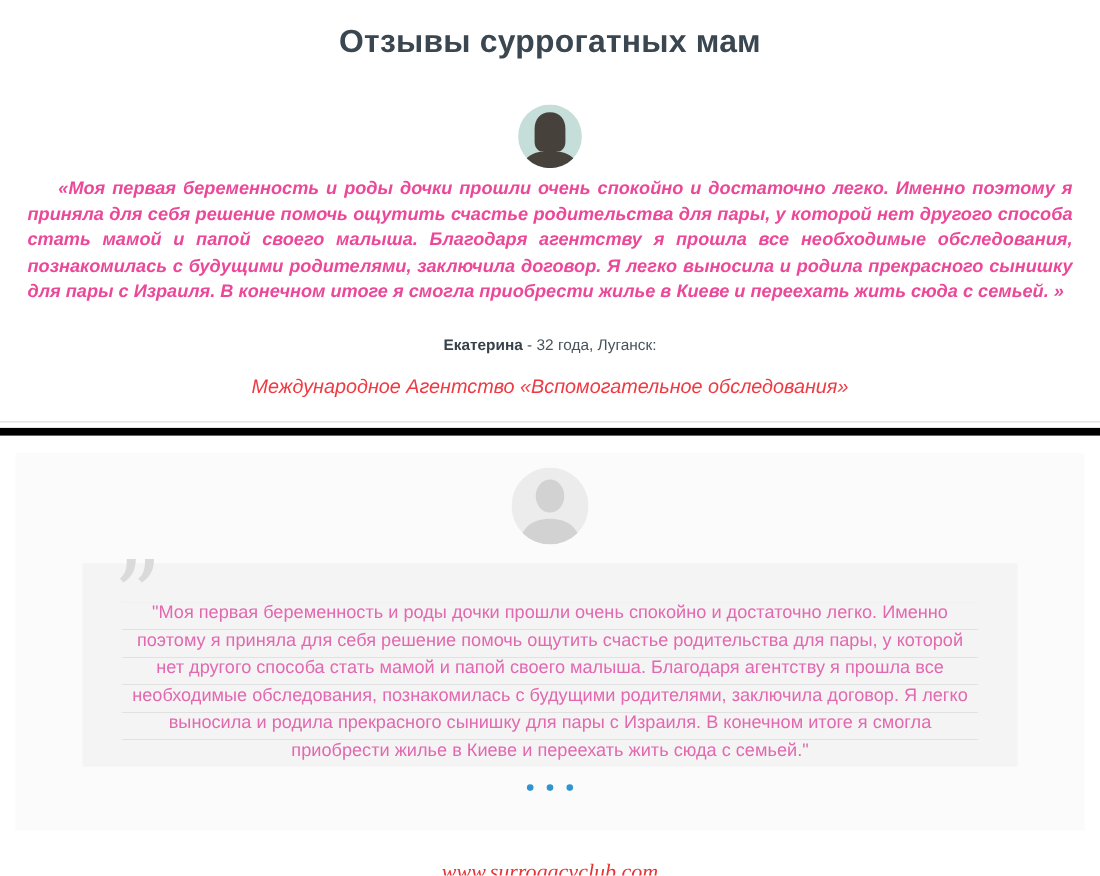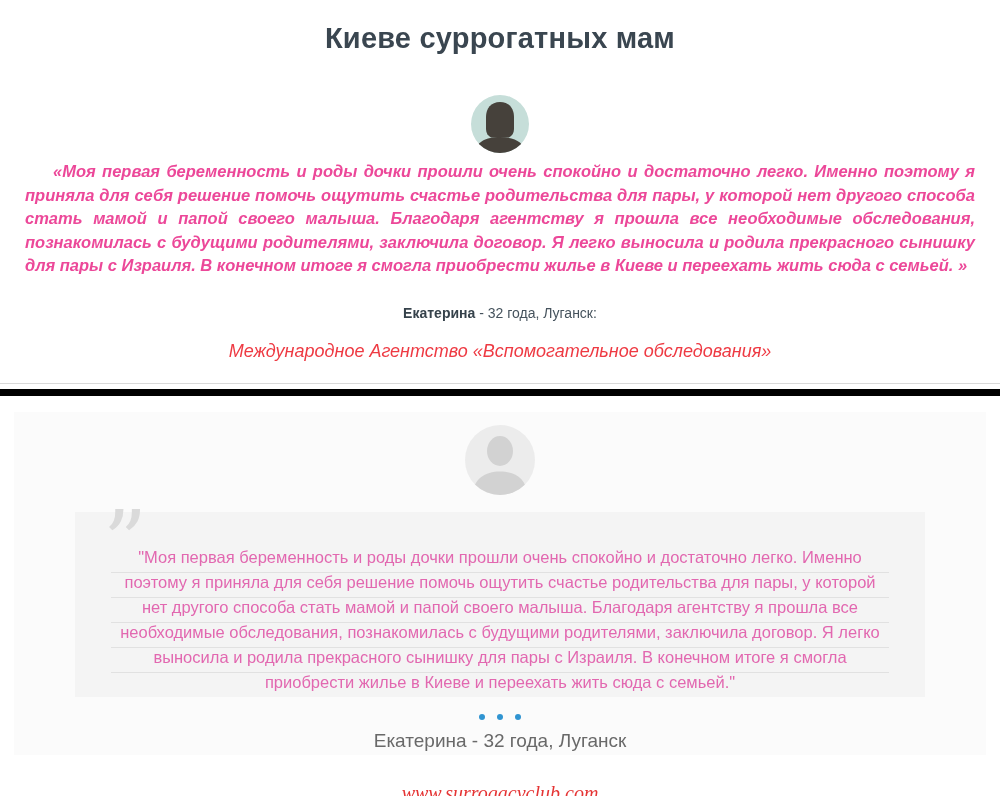--- a/index.html
+++ b/index.html
@@ -78,21 +78,21 @@
   .site-line {
     margin-top: 27px; text-align: center;
     font-family: "Liberation Serif", serif;
     font-style: italic; font-size: 20px;
   }
   .site-line a { color: #e53535; text-decoration: none; }
 </style>
 </head>
 <body>
 
-<h1 class="page-title">Киеве суррогатных мам</h1>
+<h1 class="page-title">Отзывы суррогатных мам</h1>
 
 <svg class="avatar-top" viewBox="0 0 58 58" aria-hidden="true">
   <defs>
       <clipPath id="clipTop">
         <circle cx="29" cy="29" r="29"></circle>
       </clipPath>
     </defs>
   <circle cx="29" cy="29" r="29" fill="#c6ded9"></circle>
   <g clip-path="url(#clipTop)" fill="#46413b">
     <path d="M29 7 C20 7 15 13.5 15 22 L15 34 C15 38 17 41 20 42.5 L38 42.5 C41 41 43 38 43 34 L43 22 C43 13.5 38 7 29 7 Z"></path>
@@ -126,18 +126,17 @@
   </svg>
 
   <div class="quote-box">
     <div class="ruled-lines"></div>
     <div class="quote-glyph">”</div>
     <p class="quote-pink">"Моя первая беременность и роды дочки прошли очень спокойно и достаточно легко. Именно поэтому я приняла для себя решение помочь ощутить счастье родительства для пары, у которой нет другого способа стать мамой и папой своего малыша. Благодаря агентству я прошла все необходимые обследования, познакомилась с будущими родителями, заключила договор. Я легко выносила и родила прекрасного сынишку для пары с Израиля. В конечном итоге я смогла приобрести жилье в Киеве и переехать жить сюда с семьей."</p>
   </div>
 
   <div class="dots"><span class="dot"></span><span class="dot"></span><span class="dot"></span></div>
 
-  <div class="author-bottom">Екатерина - 32 года, Луганск</div>
 </div>
 
 <div class="site-line">
   <a href="#">www.surrogacyclub.com</a>
 </div>
 
 </body></html>

